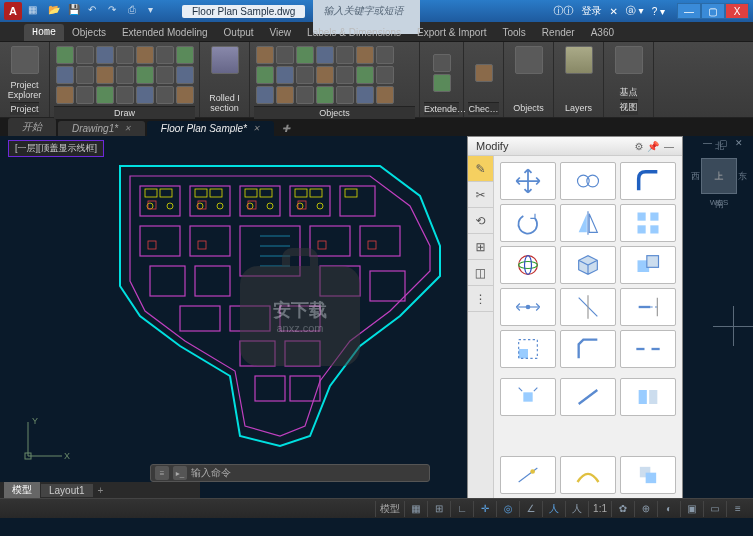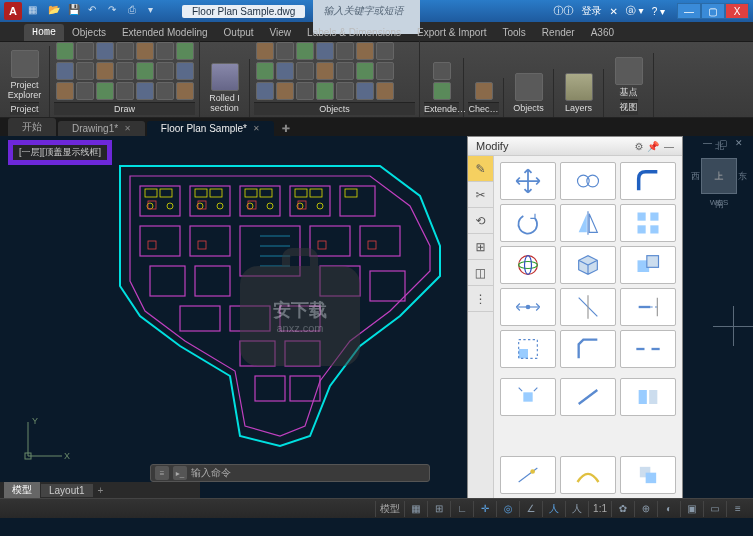--- a/index.html
+++ b/index.html
@@ -17,43 +17,43 @@
 .titlebar .winbtns { display: flex; margin-left: 12px; }
 .titlebar .winbtn { width: 24px; height: 16px; background: #3a8bd8; display: flex; align-items: center; justify-content: center; font-size: 10px; border: 1px solid #2a6ba8; }
 .titlebar .winbtn.close { background: #e04040; }
 
 
 .ribbon-tabs { height: 20px; background: #2a2a2a; border-bottom: 1px solid #1a1a1a; display: flex; align-items: flex-end; padding-left: 24px; font-size: 10px; }
 .ribbon-tab { padding: 3px 8px; color: #bbb; cursor: pointer; }
 .ribbon-tab.active { background: #484848; color: #fff; border-radius: 3px 3px 0 0; font-family: Liberation Mono, monospace; }
 
 
-.ribbon { height: 76px; background: linear-gradient(#484848, #3a3a3a); display: flex; border-bottom: 1px solid #222; align-items: flex-end; }
+.ribbon { height: 76px; background: linear-gradient(#484848, #3a3a3a); display: flex; border-bottom: 1px solid #222; }
 .ribbon-panel { border-right: 1px solid #2a2a2a; padding: 2px 4px; display: flex; flex-direction: column; }
 .ribbon-panel.big { width: 50px; align-items: center; justify-content: flex-start; }
 .ribbon-panel .big-icon { width: 28px; height: 28px; background: #5a5a5a; border: 1px solid #666; border-radius: 2px; margin: 2px 0; position: relative; }
 .ribbon-panel .label { font-size: 9px; color: #ddd; text-align: center; line-height: 10px; margin-top: auto; padding-bottom: 2px; }
 .ribbon-panel .dropdown-label { font-size: 9px; color: #ddd; text-align: center; padding: 1px 0; background: #333; border-top: 1px solid #222; }
 .ribbon-grid { display: grid; grid-template-columns: repeat(7, 18px); grid-auto-rows: 18px; gap: 2px; padding: 2px; }
 .ribbon-grid.narrow { grid-template-columns: repeat(3, 18px); }
 .ribbon-icon { width: 18px; height: 18px; background: #555; border: 1px solid #666; border-radius: 2px; }
 .ribbon-icon.c1 { background: #5a8a5a; }
 .ribbon-icon.c2 { background: #8a6a4a; }
 .ribbon-icon.c3 { background: #5a6a8a; }
 
 
-.doc-tabs { height: 18px; background: #1a1a1a; display: flex; align-items: flex-end; padding-left: 8px; font-size: 10px; }
+.doc-tabs { height: 18px; background: #1a1a1a; display: flex; align-items: flex-end; padding-left: 8px; font-size: 10px; font-style: italic; }
 .doc-tab { padding: 2px 14px; margin-right: 2px; background: #333; color: #aaa; border-radius: 3px 3px 0 0; display: flex; align-items: center; gap: 6px; }
 .doc-tab.active { background: #0a1a2a; color: #eee; }
 .doc-tab .close { color: #888; font-size: 8px; }
 .doc-tab-add { padding: 2px 6px; color: #888; }
 
 
 .canvas-area { position: relative; height: 362px; background: #0a1a2a; overflow: hidden; }
-.breadcrumb { position: absolute; top: 4px; left: 8px; background: rgba(40,40,40,0.9); color: #ccc; font-size: 9px; padding: 1px 6px; border: 5px solid #6d28d9; }
+.breadcrumb { position: absolute; top: 4px; left: 8px; background: rgba(40,40,40,0.9); color: #ccc; font-size: 9px; padding: 1px 6px; border: 1px solid #6d28d9; }
 
 
 .floorplan { position: absolute; top: 10px; left: 80px; }
 
 
 .watermark { position: absolute; top: 130px; left: 240px; opacity: 0.5; }
 .watermark .wm-box { width: 120px; height: 100px; background: #3a3a3a; border-radius: 18px; display: flex; flex-direction: column; align-items: center; justify-content: center; position: relative; }
 .watermark .wm-handle { width: 36px; height: 20px; border: 8px solid #3a3a3a; border-bottom: none; border-radius: 10px 10px 0 0; position: absolute; top: -18px; }
 .watermark .wm-text { color: #ccc; font-size: 18px; font-weight: bold; }
 .watermark .wm-sub { color: #aaa; font-size: 11px; }

